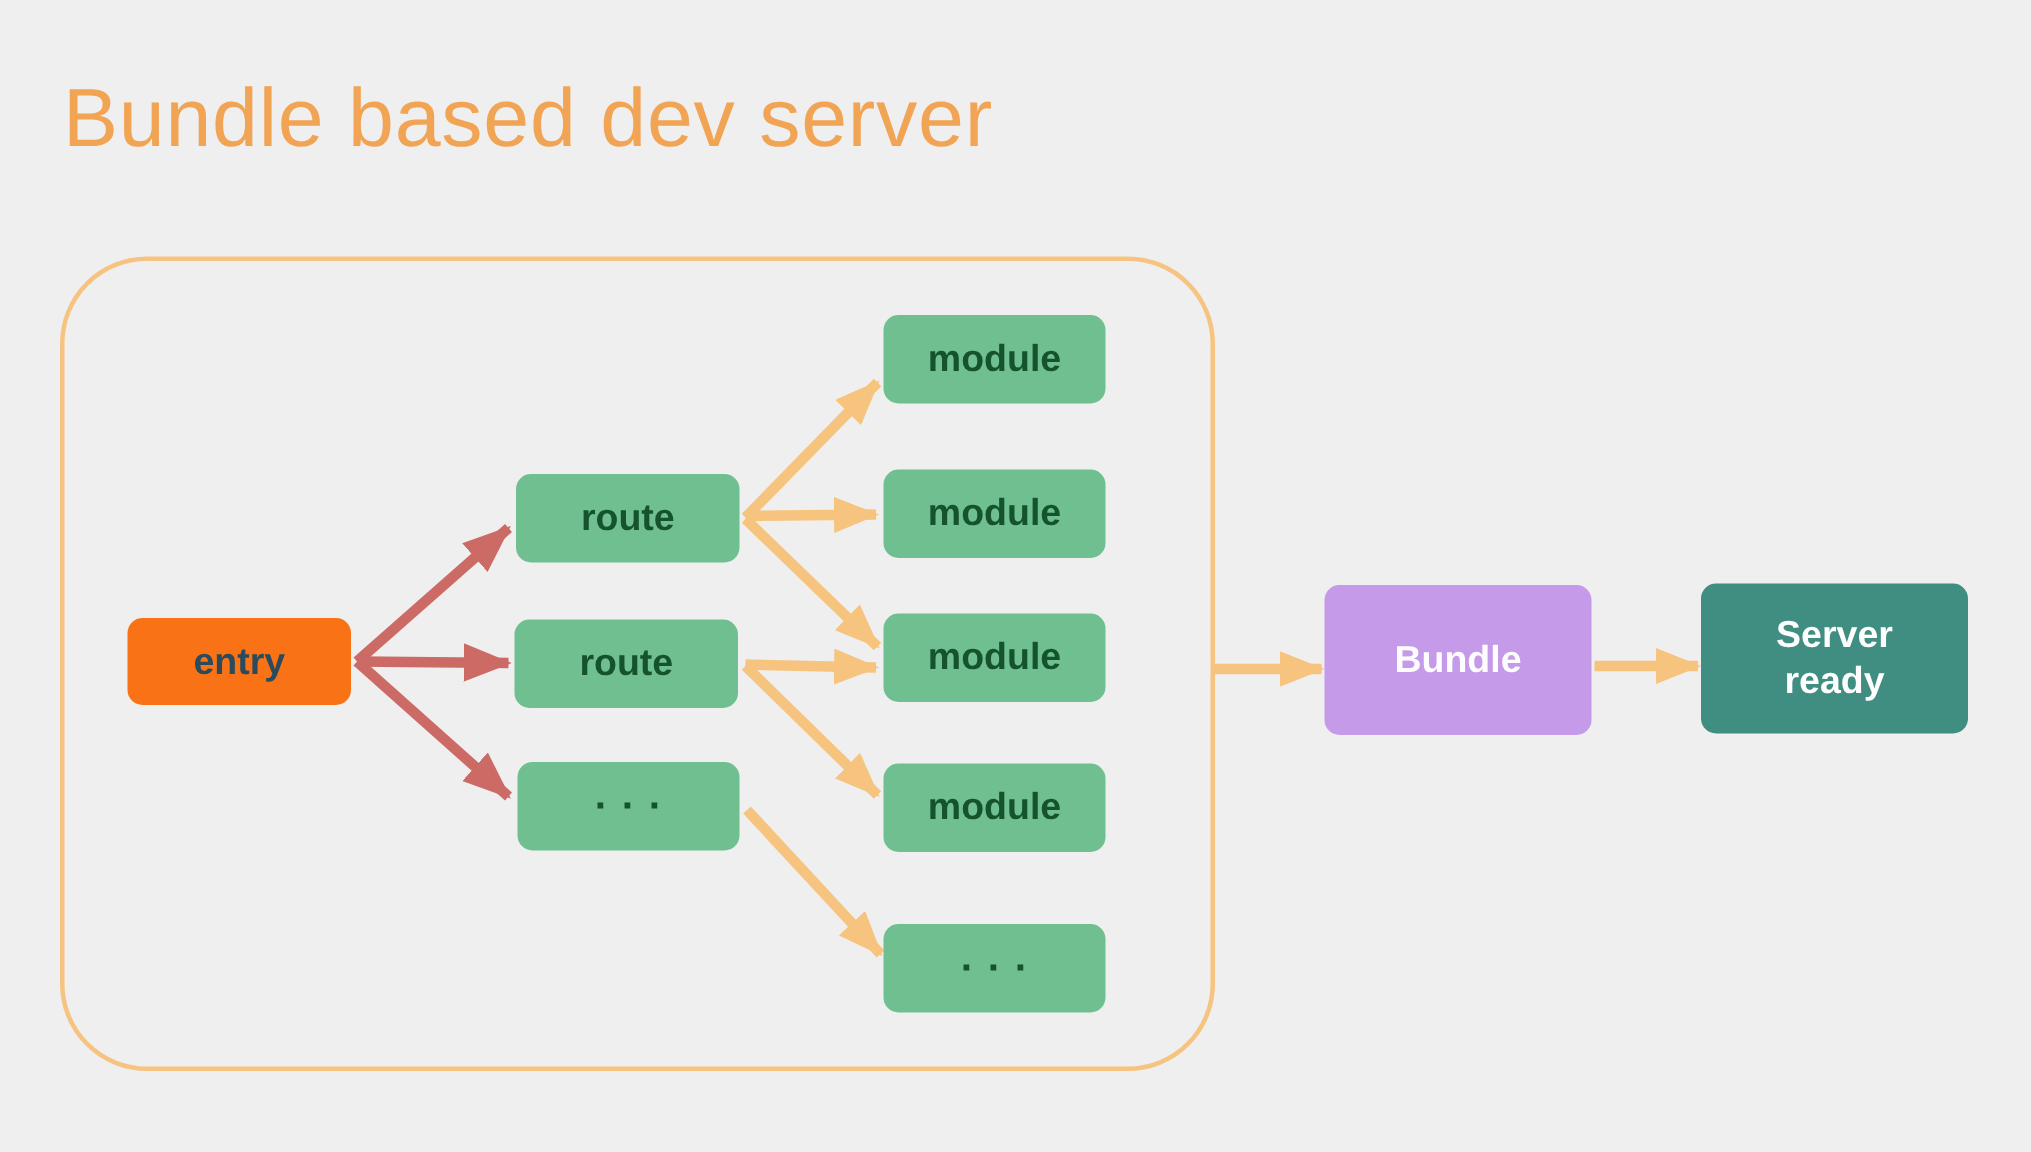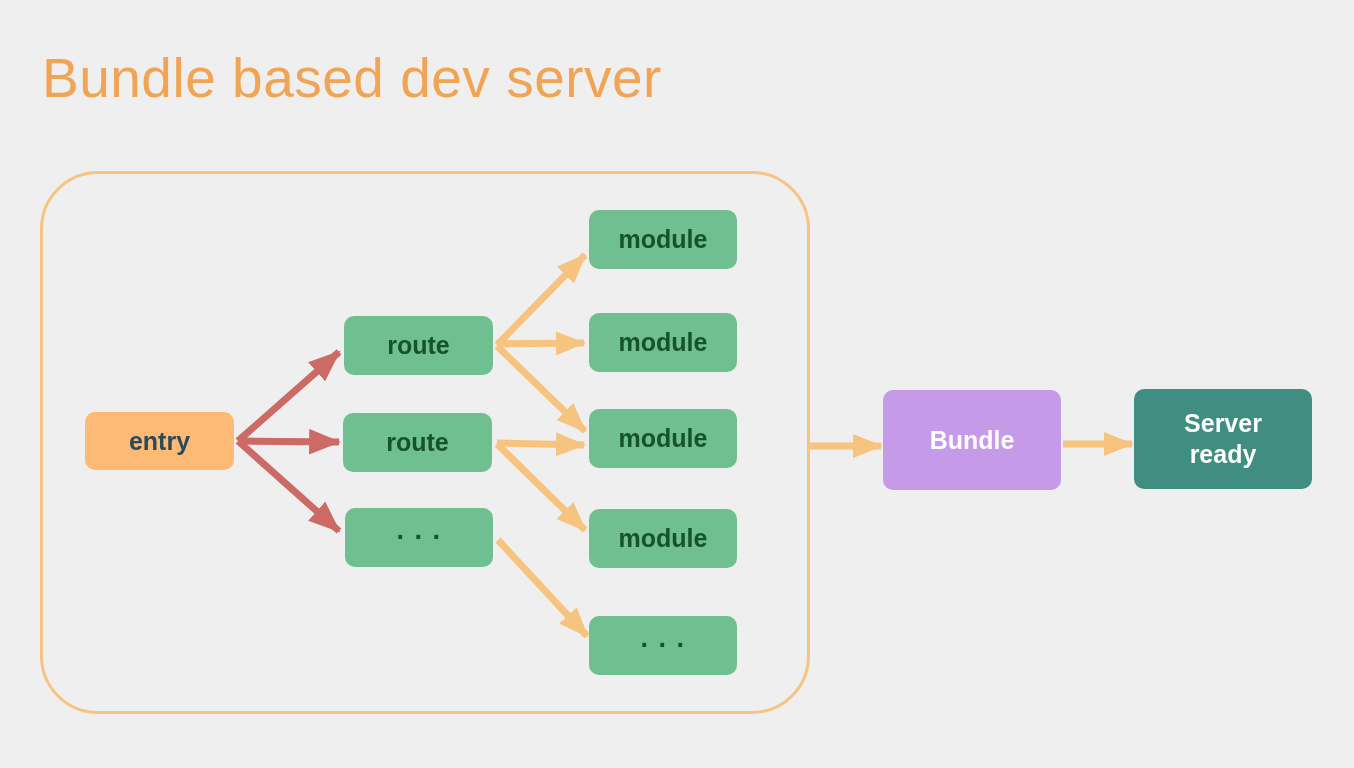--- a/index.html
+++ b/index.html
@@ -48,21 +48,21 @@
     display: flex;
     align-items: center;
     justify-content: center;
     border-radius: 10px;
     font-size: 25px;
     font-weight: 600;
     color: #14532d;
     background: #6fbf90;
     text-align: center;
   }
-  .node.light-green { background: #fdba74; color: #2b4a5c; }
+  .node.light-green { background: #f97316; color: #2b4a5c; }
   .node.purple { background: #c59ae9; color: #fdfdfd; }
   .node.teal { background: #3f8e81; color: #fdfdfd; }
   .node.dots { letter-spacing: 9px; font-size: 27px; padding-left: 9px; }
   .node .stack { display: flex; flex-direction: column; line-height: 31px; }
 
   
   .n-entry    { left: 85px;  top: 412px; width: 149px; height: 58px; }
   .n-route1   { left: 344px; top: 316px; width: 149px; height: 59px; }
   .n-route2   { left: 343px; top: 413px; width: 149px; height: 59px; }
   .n-routes-more { left: 345px; top: 508px; width: 148px; height: 59px; }

